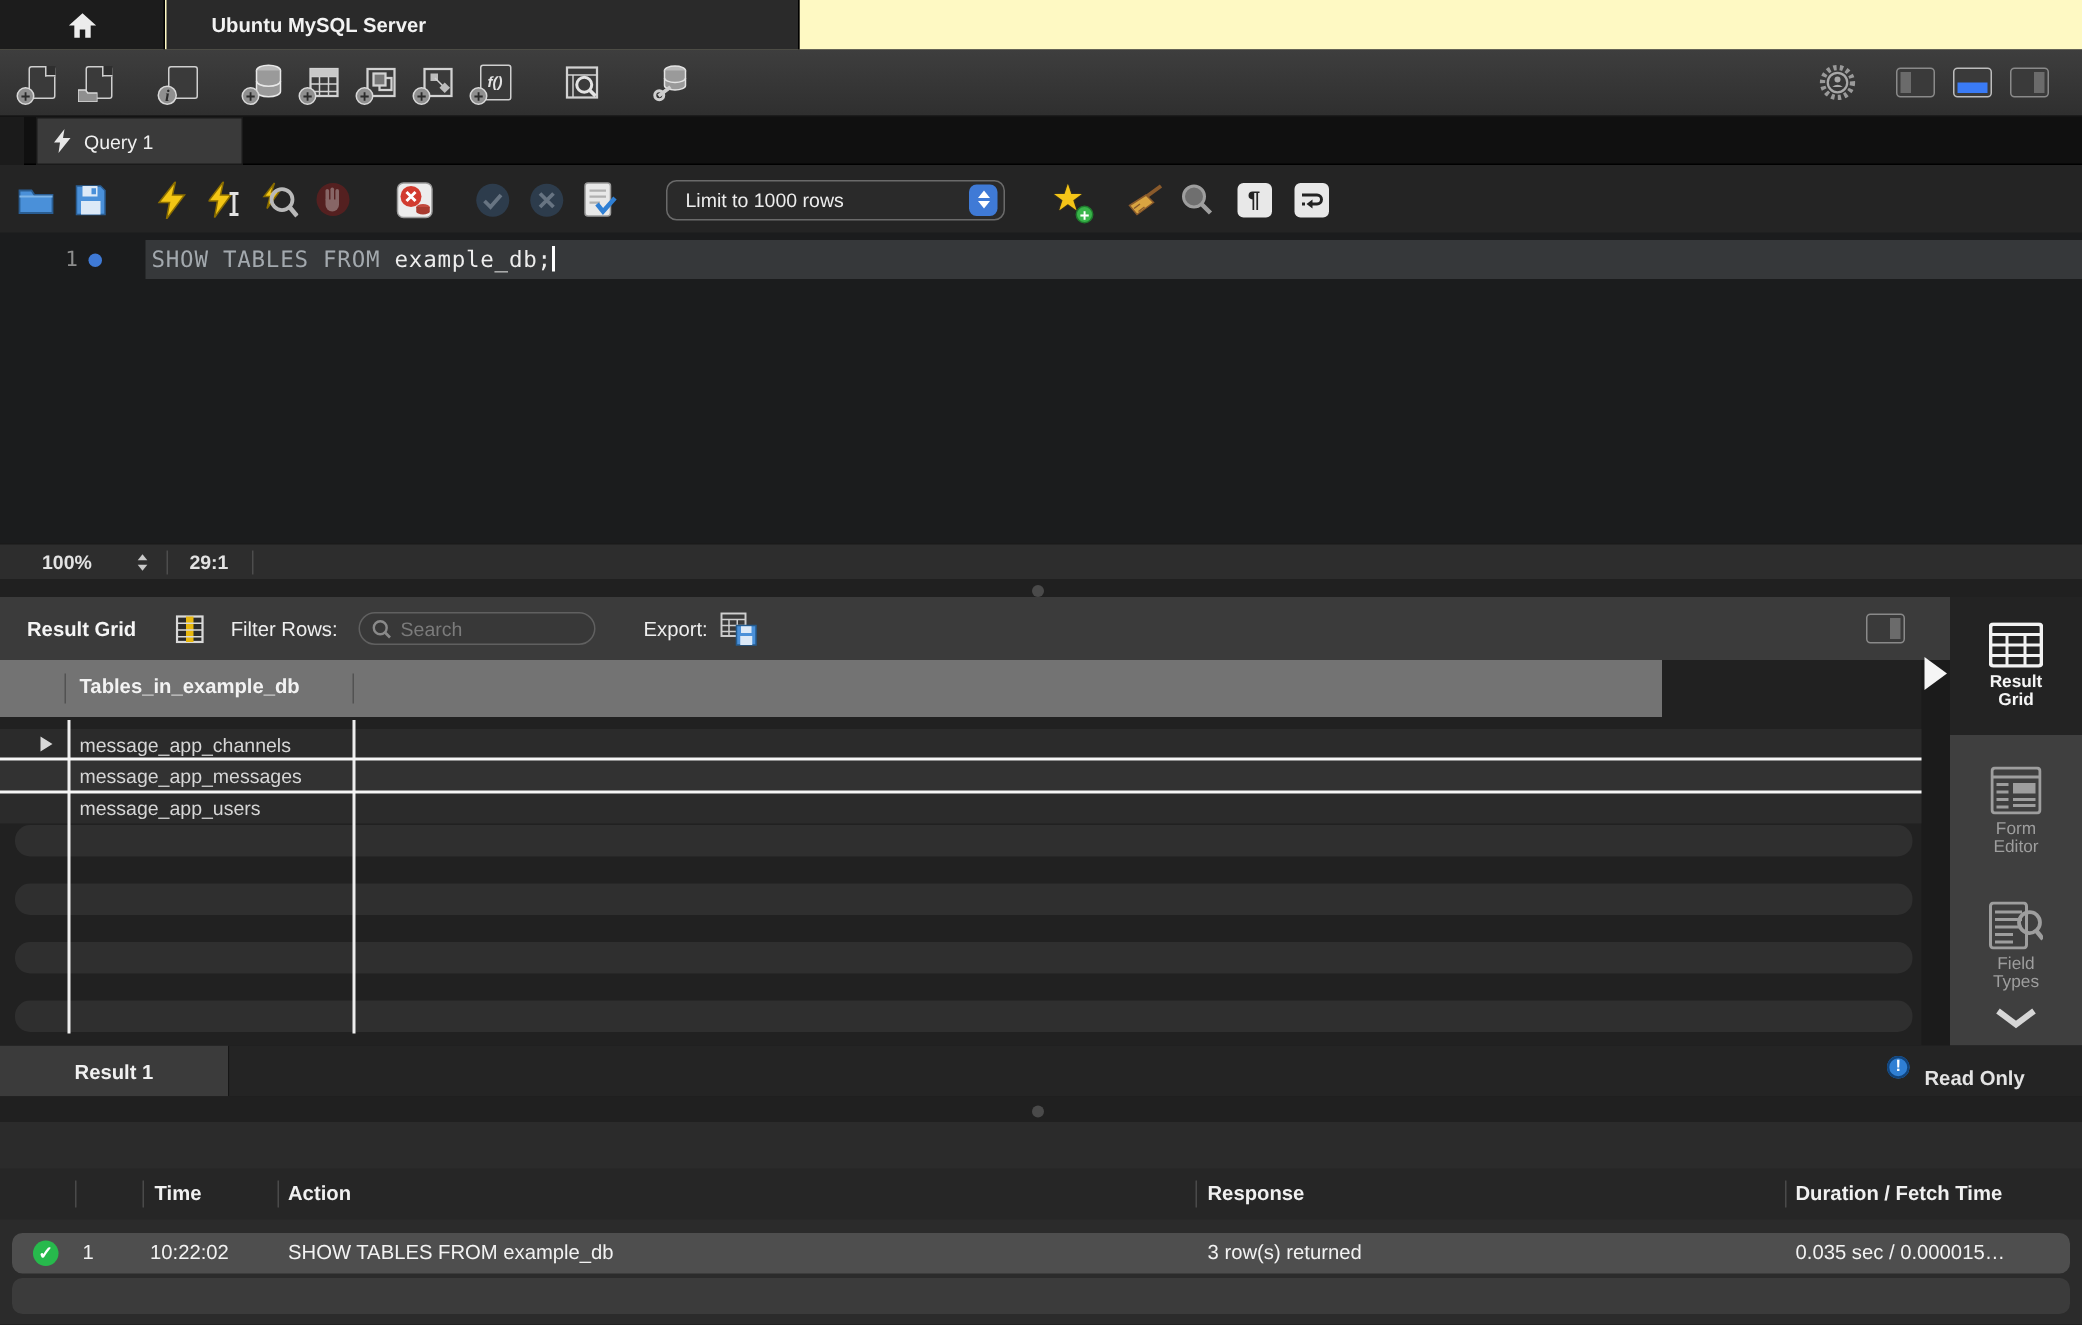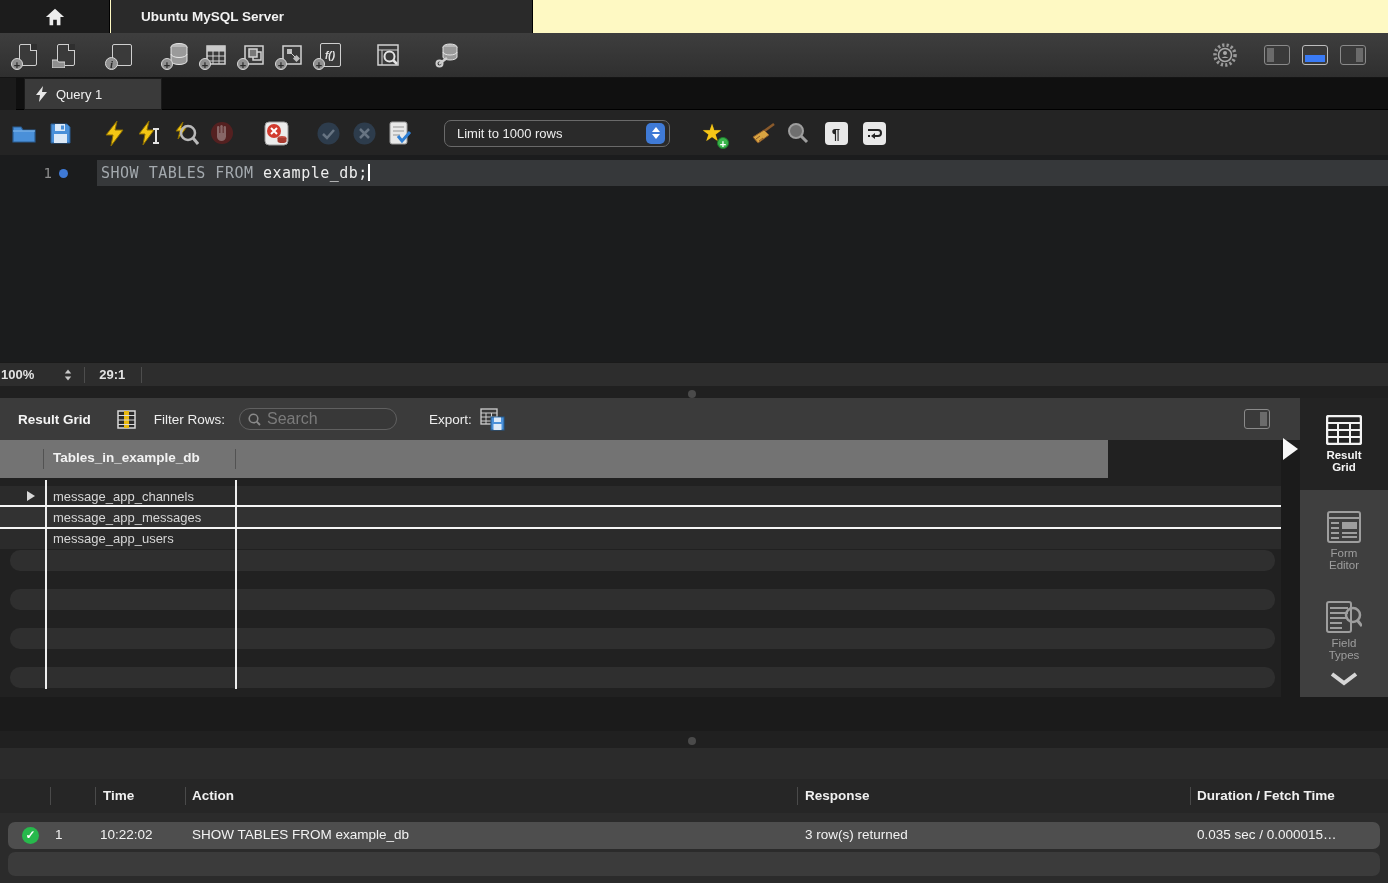--- a/index.html
+++ b/index.html
@@ -78,21 +78,21 @@
   
   .splitter { left:0; width:1388px; background:#202020; }
   .split-dot { position:absolute; left:688px; top:4px; width:8px; height:8px; border-radius:50%; background:#4a4a4a; }
 
   
   .rg-toolbar { left:0; top:398px; width:1300px; height:42px; background:#3b3b3b; display:flex; align-items:center; }
   .rg-title { font-size:13.5px; font-weight:bold; color:#f5f5f5; margin-left:18px; }
   .rg-label { font-size:13.5px; color:#eeeeee; }
   .search-box { width:158px; height:22px; border:1px solid #606060; border-radius:11px; background:#383838;
                 display:flex; align-items:center; padding:0 8px; gap:6px; }
-  .search-box input { background:transparent; border:none; outline:none; color:#cfcfcf; font-size:16px; width:110px;
+  .search-box input { background:transparent; border:none; outline:none; color:#cfcfcf; font-size:13px; width:110px;
                       font-family:"Liberation Sans", sans-serif; }
   .search-box input::placeholder { color:#7b7b7b; }
 
   .grid-area { left:0; top:440px; width:1281px; height:257px; background:#212121; }
   .grid-header { position:absolute; left:0; top:0; width:1108px; height:38px; background:#737373; }
   .grid-header .t { position:absolute; left:53px; top:10px; font-size:13.5px; font-weight:bold; color:#f2f2f2; }
   .hdr-tick { position:absolute; top:9px; width:1px; height:20px; background:#525252; }
   .grow { position:absolute; left:0; width:1281px; height:21px; background:#2b2b2b; font-size:13px; color:#d6d6d6;
           line-height:21px; }
   .grow .txt { position:absolute; left:53px; }
@@ -366,21 +366,21 @@
   </div>
 
   <div class="abs editor">
     <div class="code-line-bg"></div>
     <div class="gutter-num">1</div>
     <div class="stmt-dot"></div>
     <div class="code-text"><span class="kw">SHOW TABLES FROM </span><span class="ident">example_db;</span><span class="caret"></span></div>
   </div>
 
   <div class="abs ed-status">
-    <span style="margin-left:1px">100%</span>
+    <span style="margin-left:28px">100%</span>
     <span class="mini-stepper" style="margin-left:30px">
       <span class="tri-up"></span>
         <span class="tri-dn"></span>
     </span>
     <span class="vdiv" style="margin-left:12px"></span>
     <span style="margin-left:14px">29:1</span>
     <span class="vdiv" style="margin-left:16px"></span>
   </div>
 
   <div class="abs splitter" style="top:386px;height:12px">
@@ -492,20 +492,27 @@
       </span>
     </div>
 
     <div style="display:flex;justify-content:center;padding-top:2px">
       <svg width="28" height="14" viewBox="0 0 28 14">
         <path d="M2 2 L14 11 L26 2" stroke="#d6d6d6" stroke-width="4" fill="none"></path>
       </svg>
     </div>
   </div>
 
+  <div class="abs result-tabbar">
+    <div class="result-tab">
+      <span class="t">Result 1</span>
+    </div>
+    <span class="ro-icon">!</span>
+    <span class="readonly">Read Only</span>
+  </div>
 
   <div class="abs splitter" style="top:731px;height:17px">
     <span class="split-dot" style="top:6px"></span>
   </div>
 
   <div class="abs ao">
 
     <div class="ao-thead">
       <span class="ao-tick" style="left:50px"></span>
       <span class="ao-tick" style="left:95px"></span>

